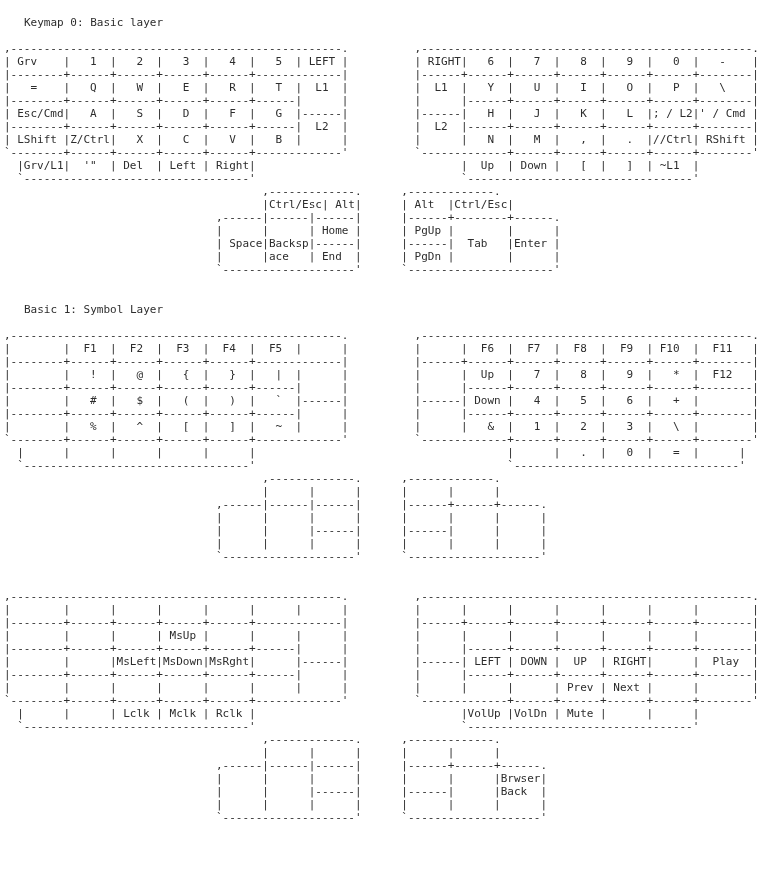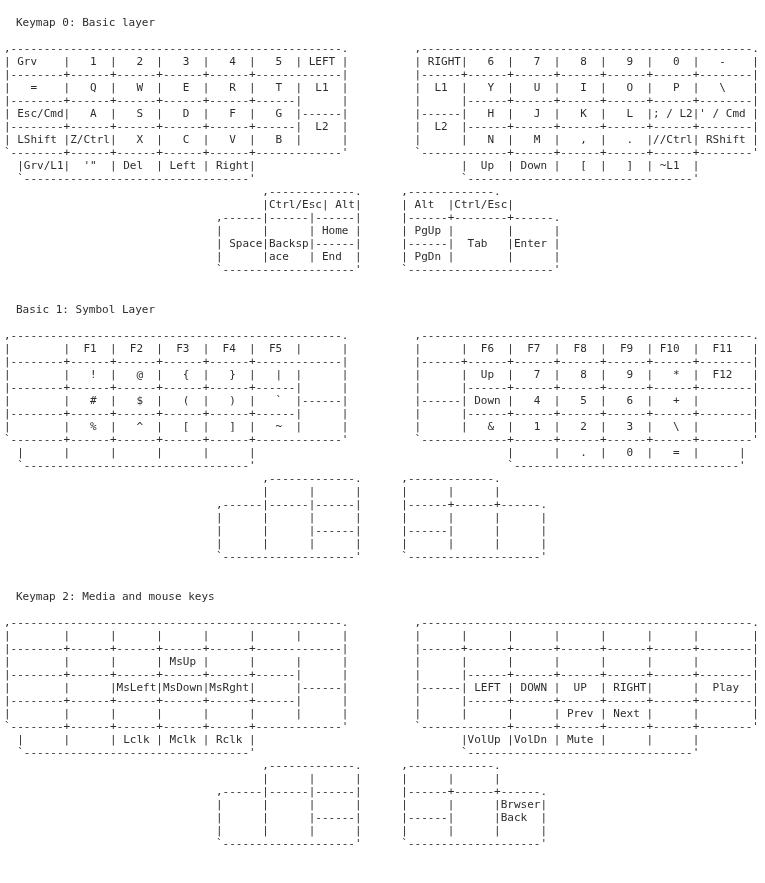--- a/index.html
+++ b/index.html
@@ -17,21 +17,21 @@
     color: #2d2d2d;
   }
   .keymap-section {
     margin: 0 0 27px 0;
   }
   .km-title {
     font-family: "DejaVu Sans Mono", "Liberation Mono", monospace;
     font-size: 11px;
     font-weight: normal;
     line-height: 13px;
-    margin: 0 0 13px 12px;
+    margin: 0 0 13px 20px;
     white-space: pre;
   }
   .km-art {
     font-family: "DejaVu Sans Mono", "Liberation Mono", monospace;
     font-size: 11px;
     line-height: 13px;
     margin: 0;
     white-space: pre;
   }
 </style>
@@ -76,21 +76,20 @@
                                        ,-------------.      ,-------------.
                                        |      |      |      |      |      |
                                 ,------|------|------|      |------+------+------.
                                 |      |      |      |      |      |      |      |
                                 |      |      |------|      |------|      |      |
                                 |      |      |      |      |      |      |      |
                                 `--------------------'      `--------------------'</pre>
 </section>
 
 <section class="keymap-section">
-  <h2 class="km-title">Keymap 2: Media and mouse keys</h2>
   <pre class="km-art">,--------------------------------------------------.          ,--------------------------------------------------.
 |        |      |      |      |      |      |      |          |      |      |      |      |      |      |        |
 |--------+------+------+------+------+-------------|          |------+------+------+------+------+------+--------|
 |        |      |      | MsUp |      |      |      |          |      |      |      |      |      |      |        |
 |--------+------+------+------+------+------|      |          |      |------+------+------+------+------+--------|
 |        |      |MsLeft|MsDown|MsRght|      |------|          |------| LEFT | DOWN |  UP  | RIGHT|      |  Play  |
 |--------+------+------+------+------+------|      |          |      |------+------+------+------+------+--------|
 |        |      |      |      |      |      |      |          |      |      |      | Prev | Next |      |        |
 `--------+------+------+------+------+-------------'          `-------------+------+------+------+------+--------'
   |      |      | Lclk | Mclk | Rclk |                               |VolUp |VolDn | Mute |      |      |

